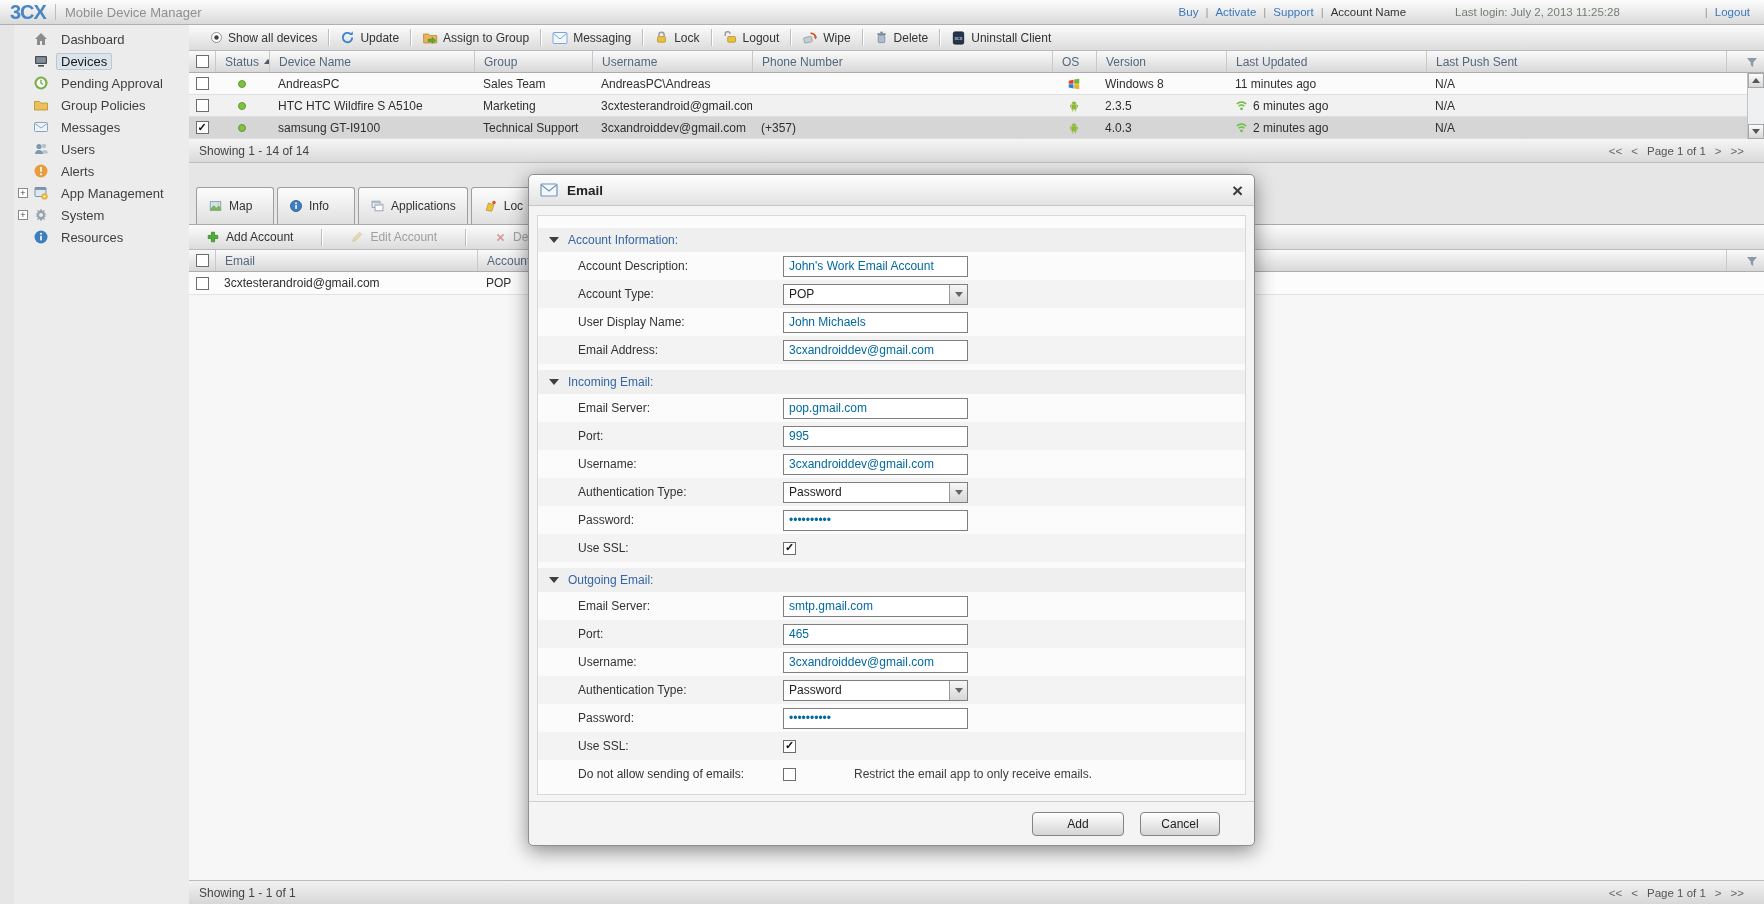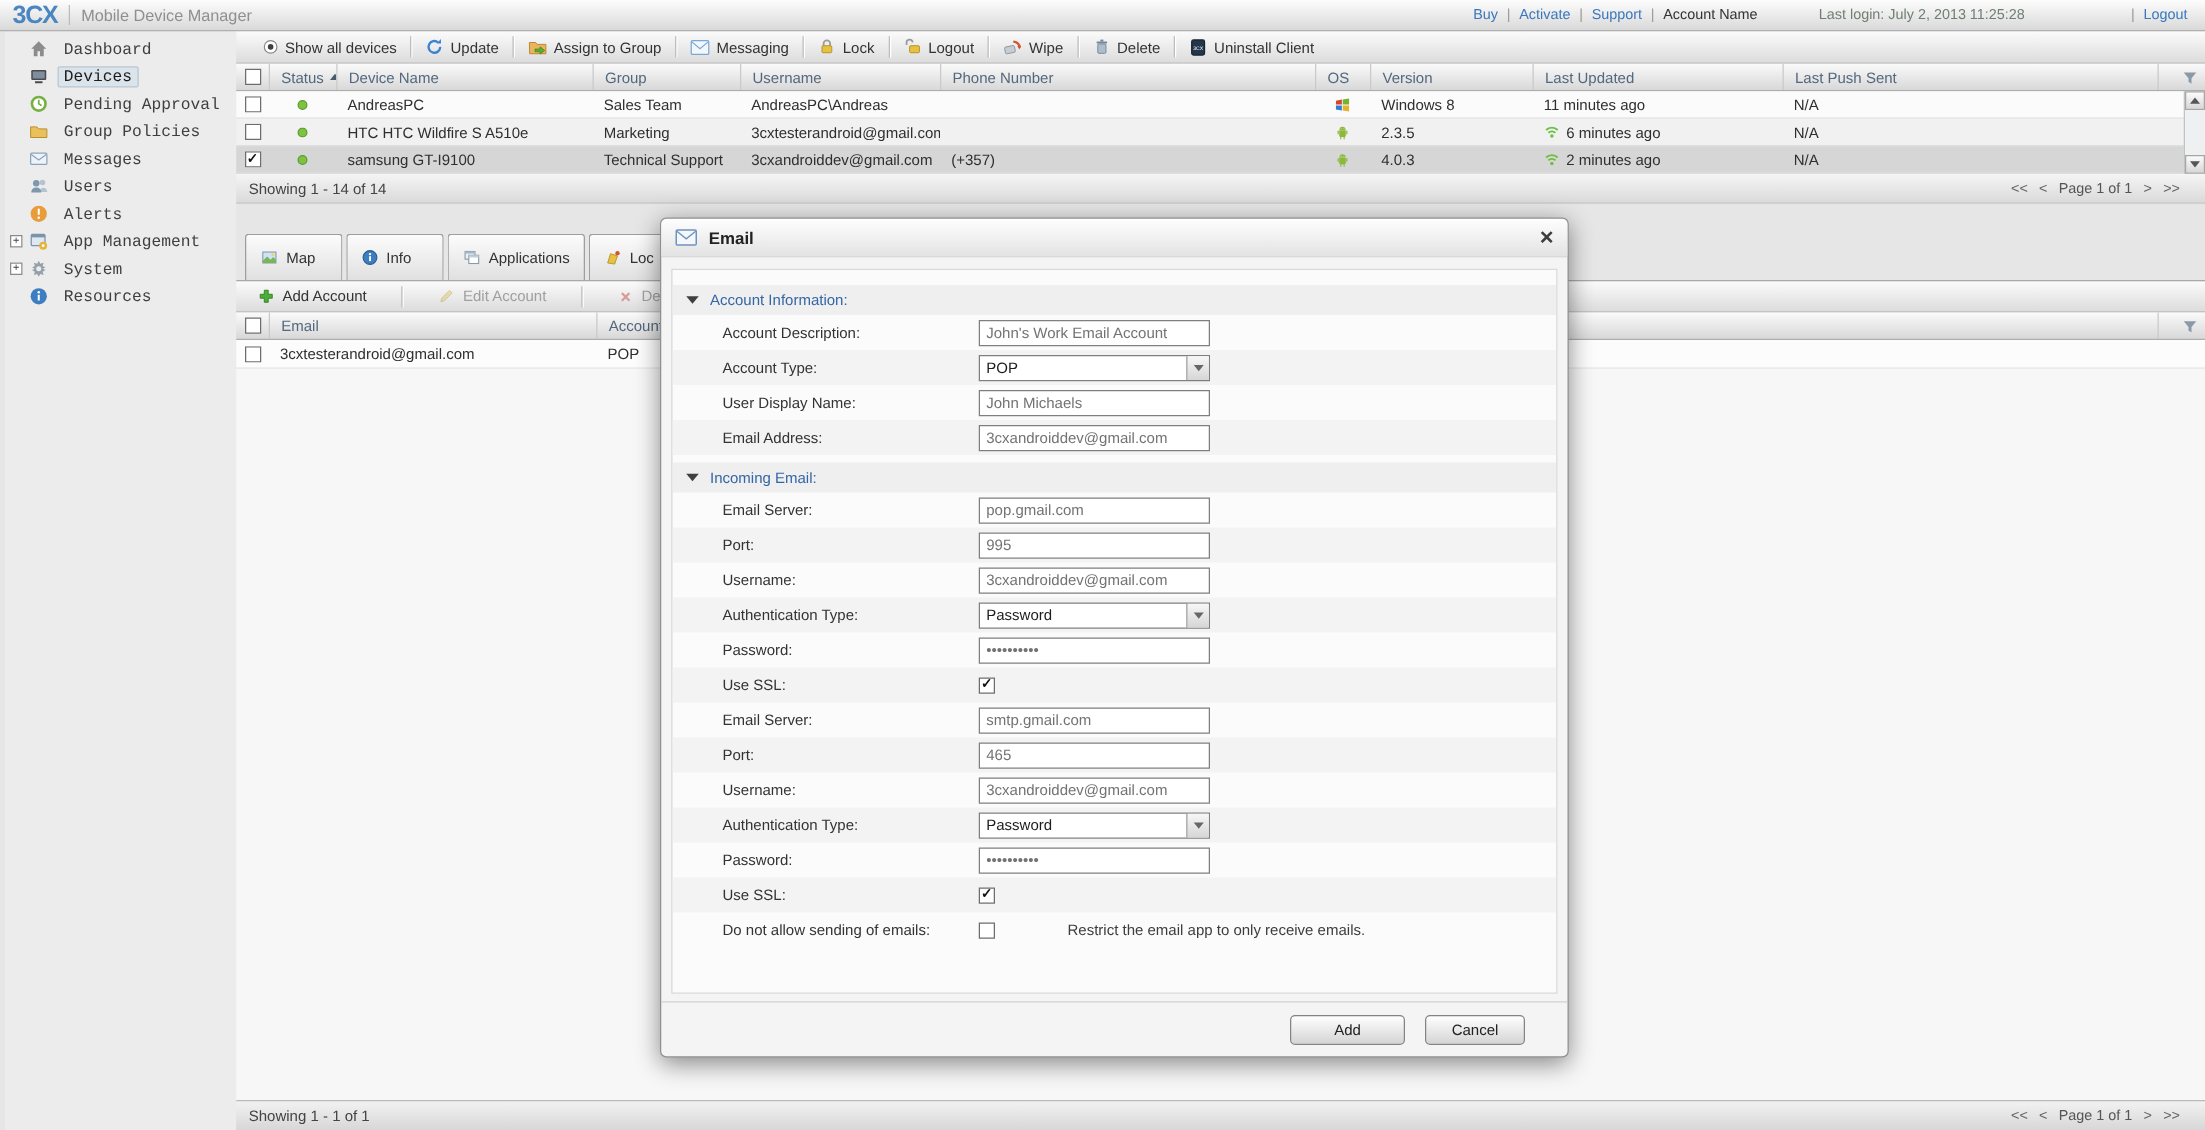--- a/index.html
+++ b/index.html
@@ -18,22 +18,22 @@
   .app-title { color:#8f8f8f; font-size:13px; }
   .top-links { margin-left:auto; margin-right:14px; display:flex; gap:7px;
                align-items:center; font-size:11.5px; white-space:nowrap; }
   .top-links a { color:#3a77bd; text-decoration:none; cursor:pointer; }
   .tl-sep { color:#999; }
   .account-name { color:#333; }
   .last-login { color:#6f7f72; margin-left:42px; }
   .logout-gap { margin-left:78px; }
 
   
-  .sidebar { position:absolute; top:25px; left:4px; width:188px; bottom:0;
-             background:#ececec; border-right:1px solid #a9a9a9; padding-top:3px;font-family:Liberation Mono, monospace; }
+  .sidebar { position:absolute; top:25px; left:14px; width:188px; bottom:0;
+             background:#ececec; border-right:1px solid #a9a9a9; padding-top:3px; }
   .side-item { display:flex; align-items:center; height:22px; padding-left:18px;
                position:relative; cursor:pointer; }
   .expander { position:absolute; left:4px; top:6px; width:10px; height:10px;
               border:1px solid #8a8a8a; background:#fff; font-size:9px; line-height:8px;
               text-align:center; color:#444; cursor:pointer; }
   .sicon { width:17px; height:16px; margin-right:7px; flex:none;
            display:flex; align-items:center; justify-content:center; }
   .slabel { font-size:13px; color:#3f3f3f; padding:1px 5px; border-radius:2px; }
   .side-item.selected .slabel { background:#dbe3eb; border:1px solid #b9c6d4;
                                 padding:0 4px; color:#1b1b1b; }
@@ -140,21 +140,21 @@
                    padding-left:11px; background:#efefef; margin-top:6px; cursor:pointer; }
   .msection-head.first { margin-top:12px; }
   .tri { width:0; height:0; border-left:5px solid transparent;
          border-right:5px solid transparent; border-top:6px solid #3f3f3f; }
   .msection-title { color:#3466a5; font-size:12px; }
   .mfield { height:28px; display:flex; align-items:center; padding-left:40px; }
   .mfield.alt { background:#f3f3f3; }
   .mlabel { width:205px; color:#333; font-size:12px; flex:none; }
   .minput { width:185px; height:21px; border:1px solid #7f7f7f; background:#fff;
             font-family:"Liberation Sans", sans-serif; font-size:12px; padding:0 5px;
-            color:#737373; }
+            color:#0369a1; }
   .mselect { width:185px; height:21px; border:1px solid #7f7f7f; background:#fff;
              display:flex; align-items:center; cursor:pointer; }
   .selval { flex:1; padding-left:5px; color:#1d1d1d; }
   .selbtn { width:18px; height:100%; background:linear-gradient(#f7f7f7,#d6d6d6);
             border-left:1px solid #9a9a9a; display:flex; align-items:center;
             justify-content:center; }
   .selbtn::after { content:""; width:0; height:0; border:4px solid transparent;
                    border-top:5px solid #666; margin-top:5px; }
   .mnote { margin-left:58px; color:#3d3d3d; font-size:12px; }
   .modal-footer { height:44px; flex:none; border-top:1px solid #cfcfcf;
@@ -746,20 +746,24 @@
       </div>
       <div class="mfield">
         <span class="mlabel">Password:</span>
         <input class="minput" type="text" value="••••••••••" style="">
       </div>
       <div class="mfield alt">
         <span class="mlabel">Use SSL:</span>
         <span class="cbx" checked=""></span>
       </div>
 
+      <div class="msection-head">
+        <span class="tri"></span>
+        <span class="msection-title">Outgoing Email:</span>
+      </div>
       <div class="mfield">
         <span class="mlabel">Email Server:</span>
         <input class="minput" type="text" value="smtp.gmail.com" style="">
       </div>
       <div class="mfield alt">
         <span class="mlabel">Port:</span>
         <input class="minput" type="text" value="465" style="">
       </div>
       <div class="mfield">
         <span class="mlabel">Username:</span>

